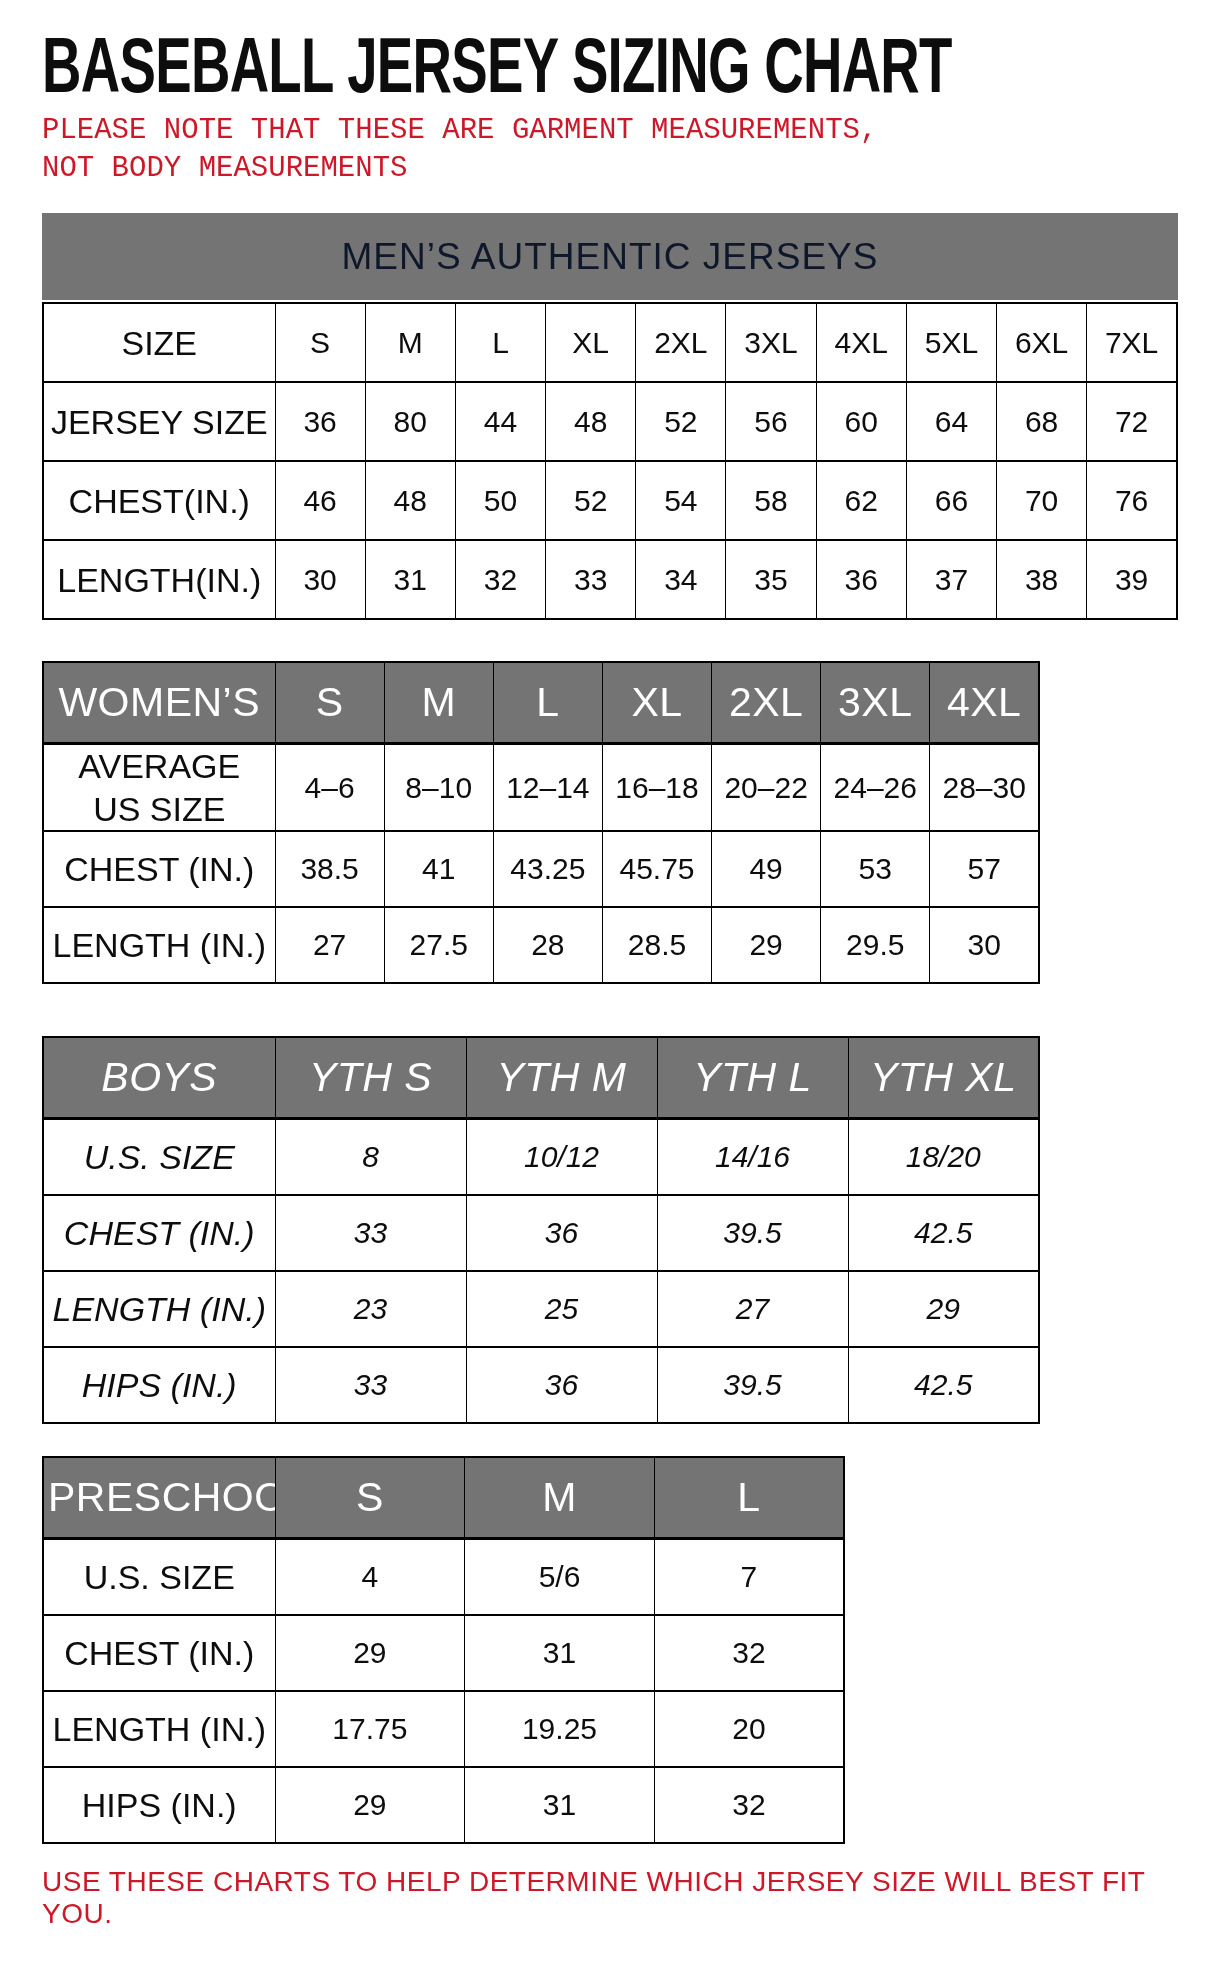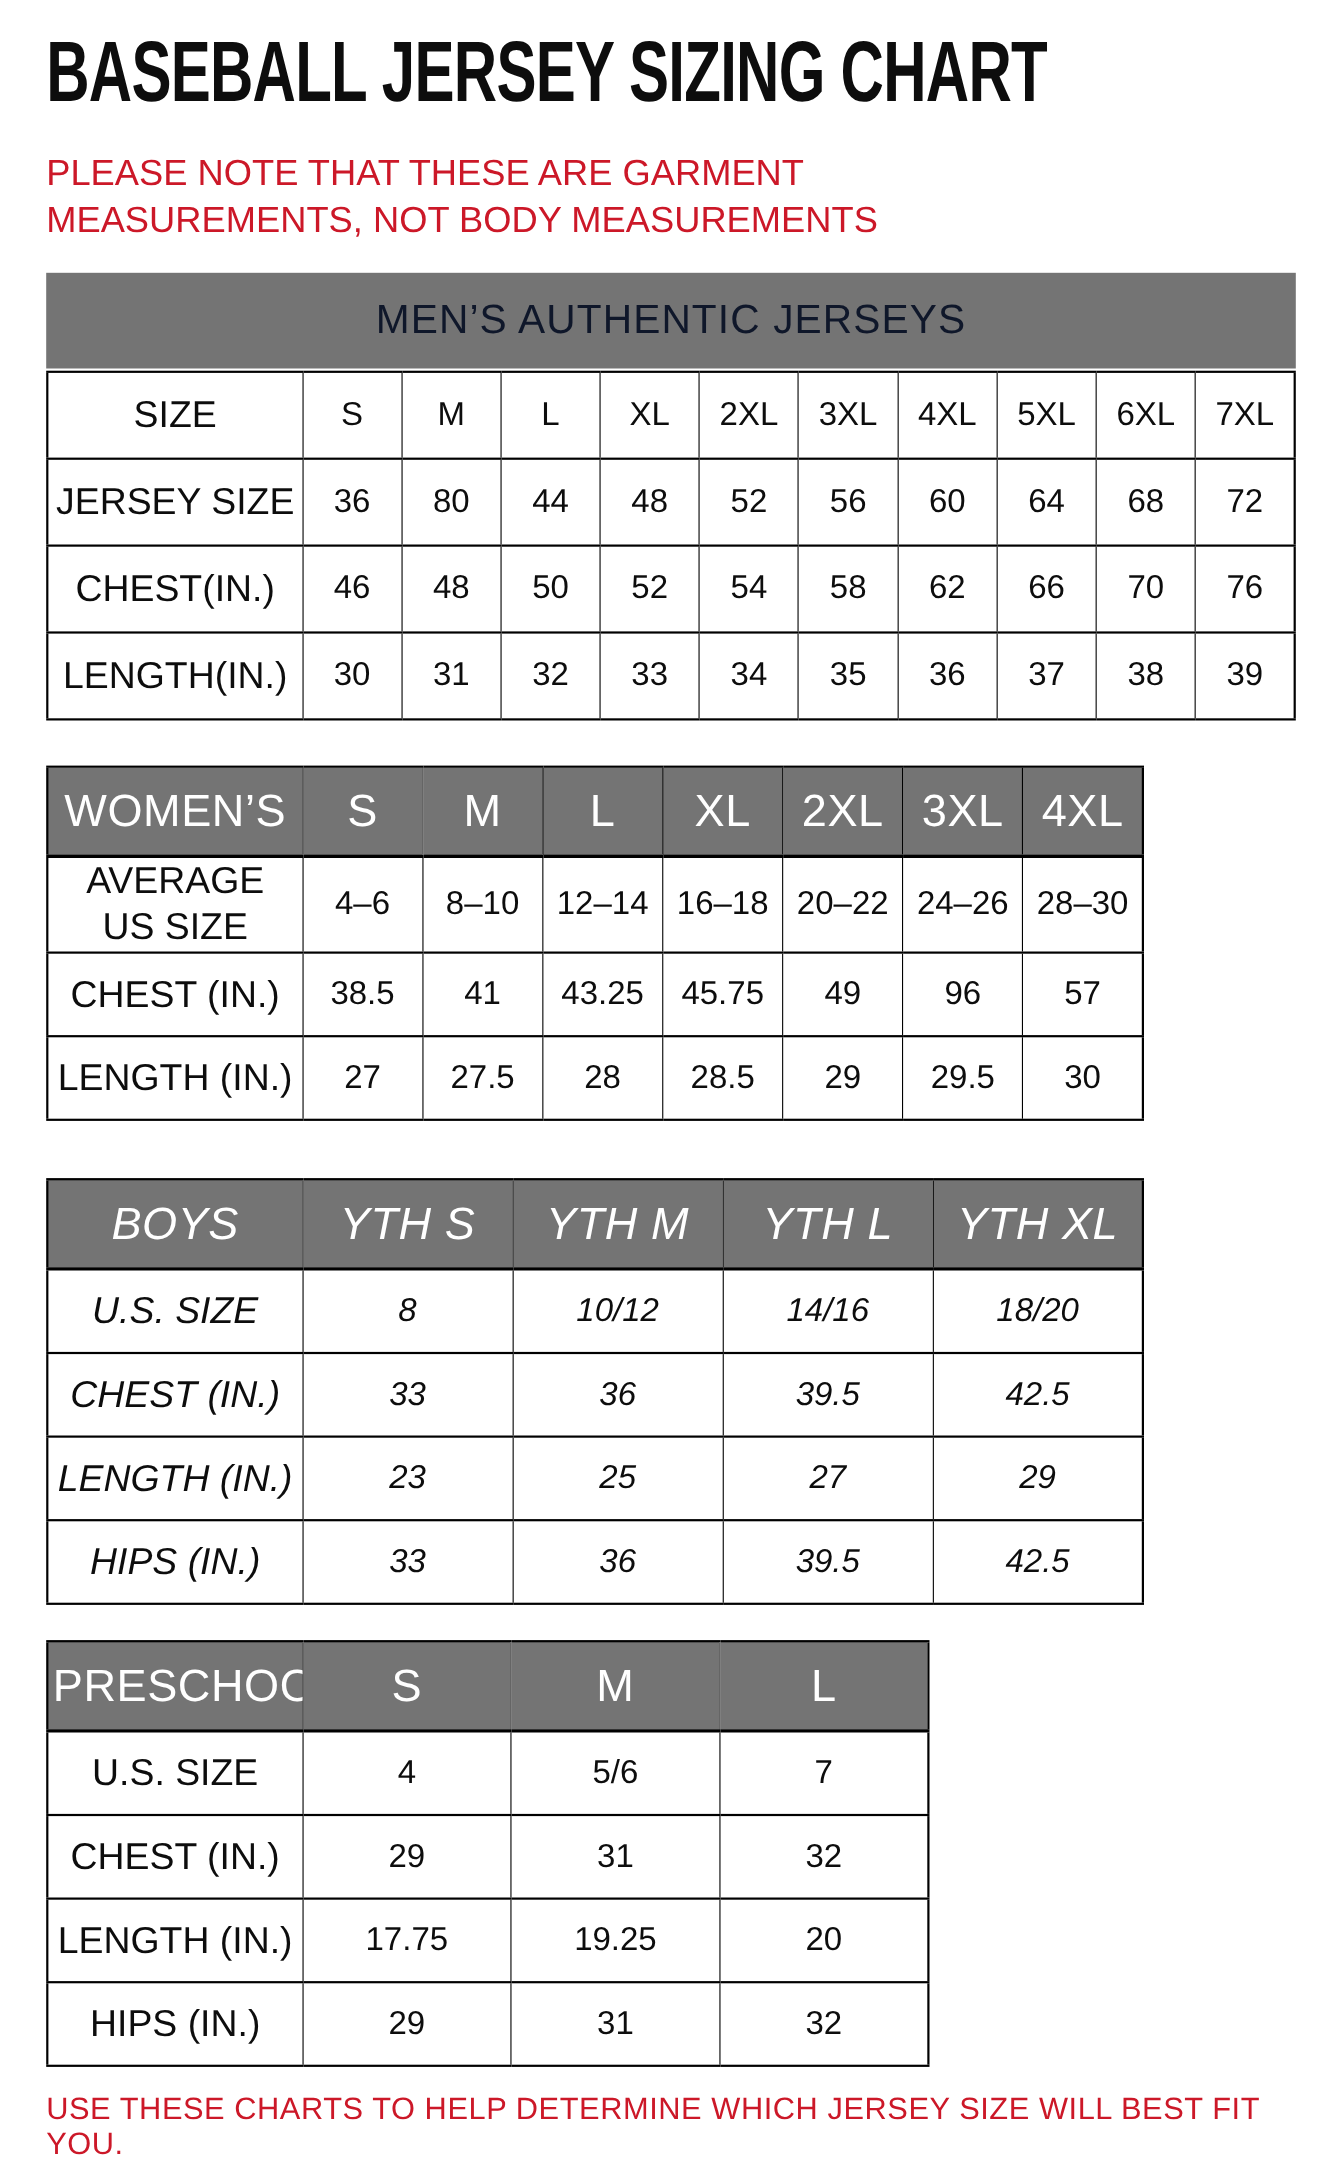--- a/index.html
+++ b/index.html
@@ -17,26 +17,27 @@
     font-weight:900;
     line-height:1.0;
     white-space:nowrap;
     letter-spacing:-1px;
     transform:scaleX(0.70);
     transform-origin:left center;
     color:#0d0d0d;
   }
 
   .note{
-    margin:32px 0 0 0;
+    margin:8px 0 0 0;
     width:890px;
-    font-size:33px;
+    font-size:29px;
     line-height:1.30;
     color:var(--red,#cc1828);
     font-weight:400;
+    font-family:Liberation Mono, monospace;
   }
 
   .banner{
     margin-top:26px;
     width:1136px;height:87px;
     background:var(--gray,#747474);
     color:#0f172a;
     font-size:37px;
     display:flex;align-items:center;justify-content:center;
     letter-spacing:1px;
@@ -207,21 +208,21 @@
           <td>24–26</td>
           <td>28–30</td>
         </tr>
         <tr>
           <td class="rowlabel">CHEST (IN.)</td>
           <td>38.5</td>
           <td>41</td>
           <td>43.25</td>
           <td>45.75</td>
           <td>49</td>
-          <td>96</td>
+          <td>53</td>
           <td>57</td>
         </tr>
         <tr>
           <td class="rowlabel">LENGTH (IN.)</td>
           <td>27</td>
           <td>27.5</td>
           <td>28</td>
           <td>28.5</td>
           <td>29</td>
           <td>29.5</td>

